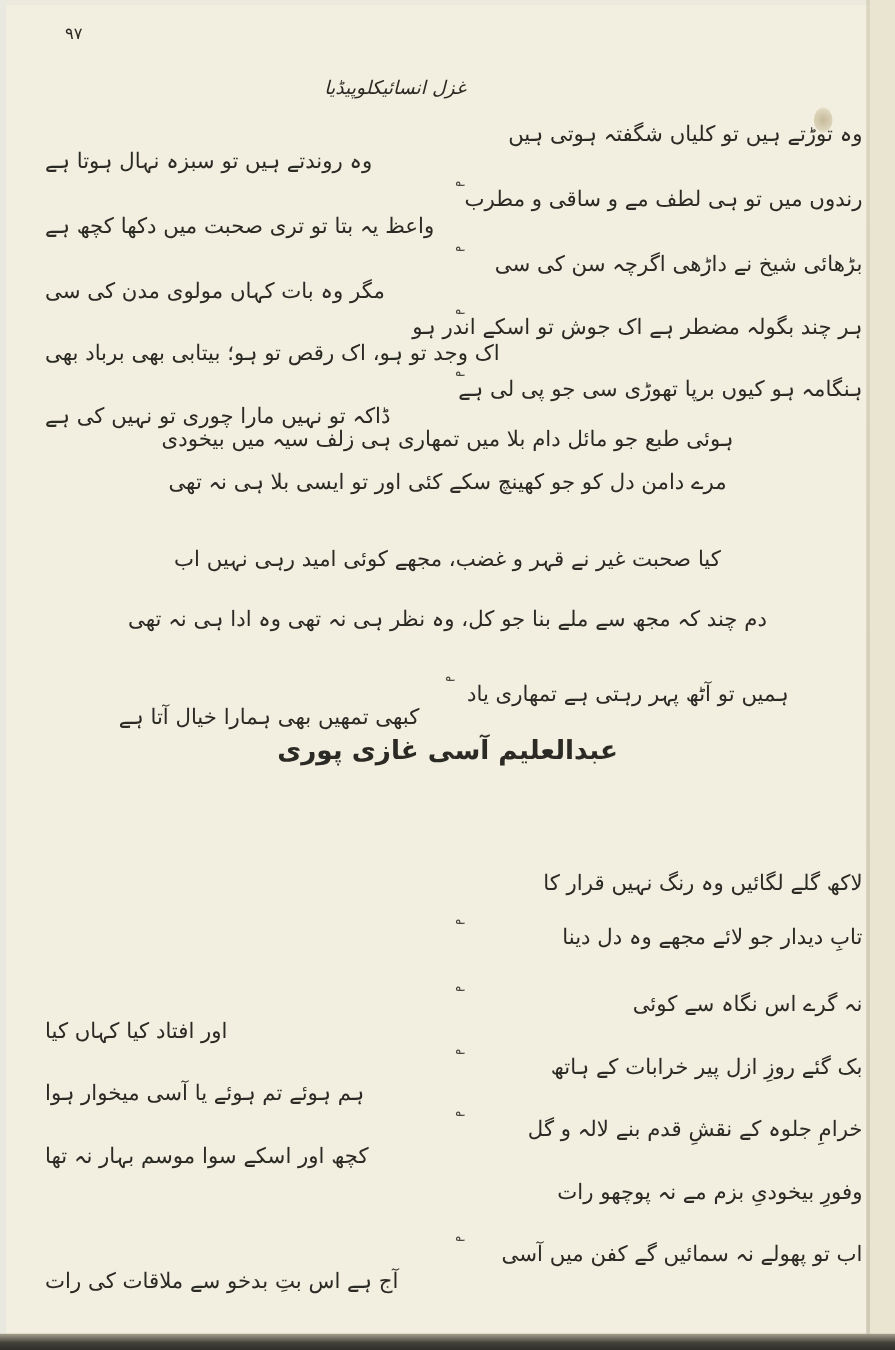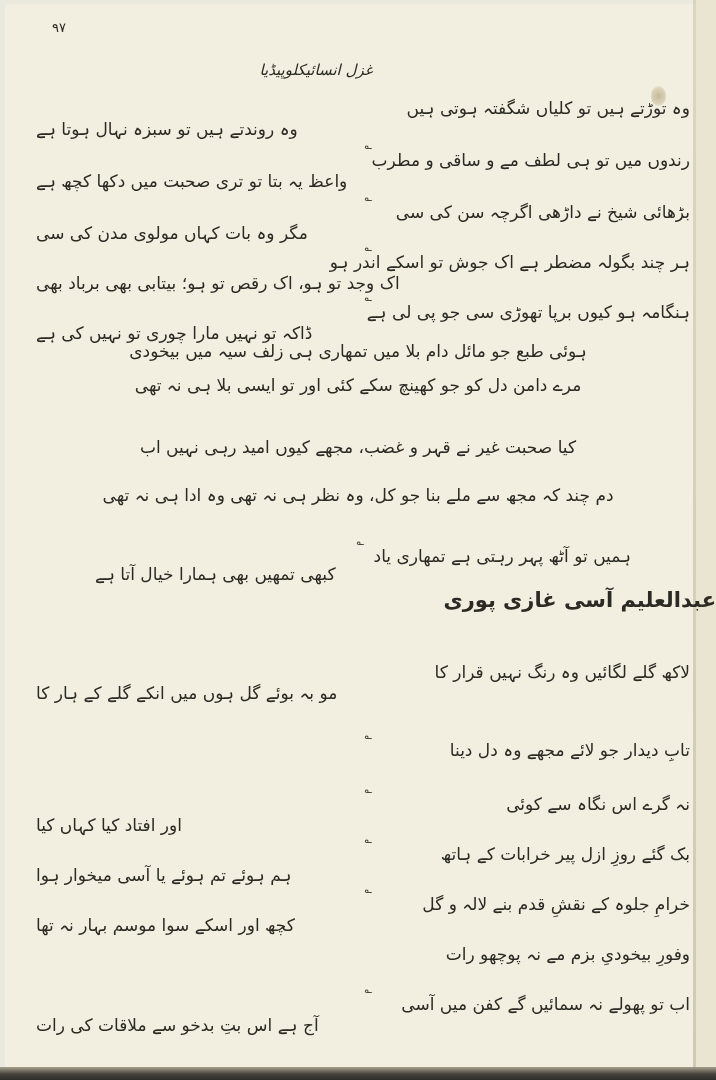--- a/index.html
+++ b/index.html
@@ -28,21 +28,21 @@
   .misra-right{right:26px;top:0;}
   .misra-left{left:36px;top:21px;}
   .gutter-mark{position:absolute;right:344px;top:5px;font-size:13px;opacity:.85;}
   .inset .misra-right{right:85px;}
   .inset .misra-left{left:95px;}
   .inset .gutter-mark{right:352px;}
   
   .center-line{position:absolute;left:0;right:0;text-align:center;
     white-space:nowrap;font-size:17px;}
   
-  .author-name{position:absolute;left:0;right:0;text-align:right;
+  .author-name{position:absolute;left:0;right:0;text-align:center;
     font-size:21px;font-weight:bold;letter-spacing:.5px;}
 </style>
 </head>
 <body>
 
 <div class="page">
 
   <div class="edge-top"></div>
   <div class="edge-left"></div>
   <div class="right-margin-strip"></div>
@@ -73,35 +73,34 @@
     <span class="misra misra-left">اک وجد تو ہو، اک رقص تو ہو؛ بیتابی بھی برباد بھی</span>
   </div>
   <div class="couplet" style="top:284px">
     <span class="misra misra-right">ہنگامہ ہو کیوں برپا تھوڑی سی جو پی لی ہے</span>
     <span class="gutter-mark">؎</span>
     <span class="misra misra-left">ڈاکہ تو نہیں مارا چوری تو نہیں کی ہے</span>
   </div>
 
   <div class="center-line" style="top:341px">ہوئی طبع جو مائل دام بلا میں تمھاری ہی زلف سیہ میں بیخودی</div>
   <div class="center-line" style="top:375px">مرے دامن دل کو جو کھینچ سکے کئی اور تو ایسی بلا ہی نہ تھی</div>
-  <div class="center-line" style="top:437px">کیا صحبت غیر نے قہر و غضب، مجھے کیوں امید رہی نہیں اب</div>
+  <div class="center-line" style="top:437px">کیا صحبت غیر نے قہر و غضب، مجھے کوئی امید رہی نہیں اب</div>
   <div class="center-line" style="top:485px">دم چند کہ مجھ سے ملے بنا جو کل، وہ نظر ہی نہ تھی وہ ادا ہی نہ تھی</div>
 
   <div class="couplet inset" style="top:528px">
     <span class="misra misra-right">ہمیں تو آٹھ پہر رہتی ہے تمھاری یاد</span>
     <span class="gutter-mark">؎</span>
     <span class="misra misra-left" style="top:18px">کبھی تمھیں بھی ہمارا خیال آتا ہے</span>
   </div>
 
   <div class="author-name" style="top:588px">عبدالعلیم آسی غازی پوری</div>
 
-  <div class="couplet" style="top:644px">
+  <div class="couplet" style="top:679px">
     <span class="misra misra-right">لاکھ گلے لگائیں وہ رنگ نہیں قرار کا</span>
     <span class="gutter-mark"></span>
-    <span class="misra misra-left">مو بہ بوئے گل ہوں میں انکے گلے کے ہار کا</span>
   </div>
   <div class="couplet" style="top:722px">
     <span class="misra misra-right">تابِ دیدار جو لائے مجھے وہ دل دینا</span>
     <span class="gutter-mark">؎</span>
   </div>
   <div class="couplet" style="top:776px">
     <span class="misra misra-right">نہ گرے اس نگاہ سے کوئی</span>
     <span class="gutter-mark">؎</span>
     <span class="misra misra-left">اور افتاد کیا کہاں کیا</span>
   </div>

